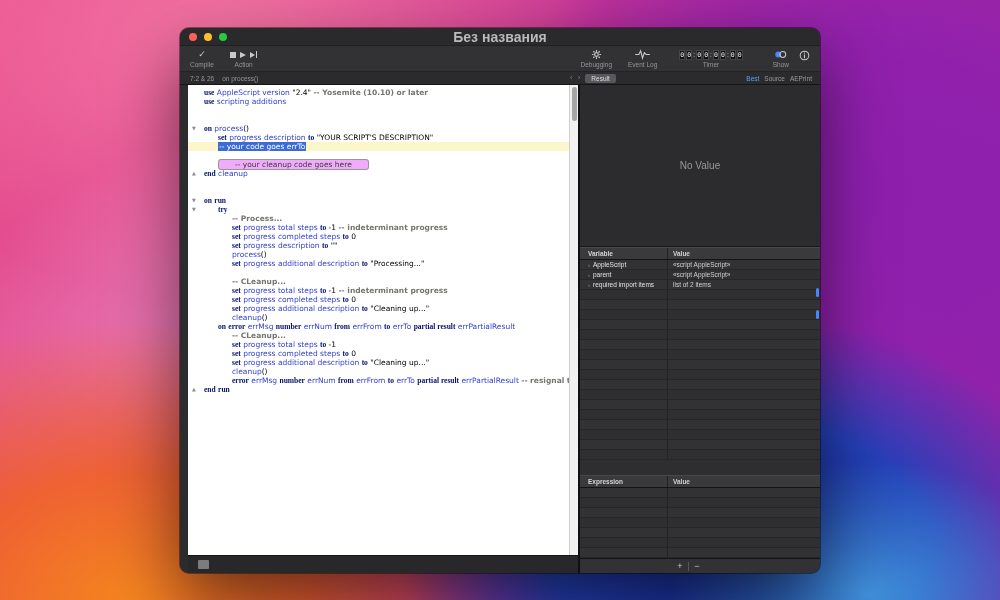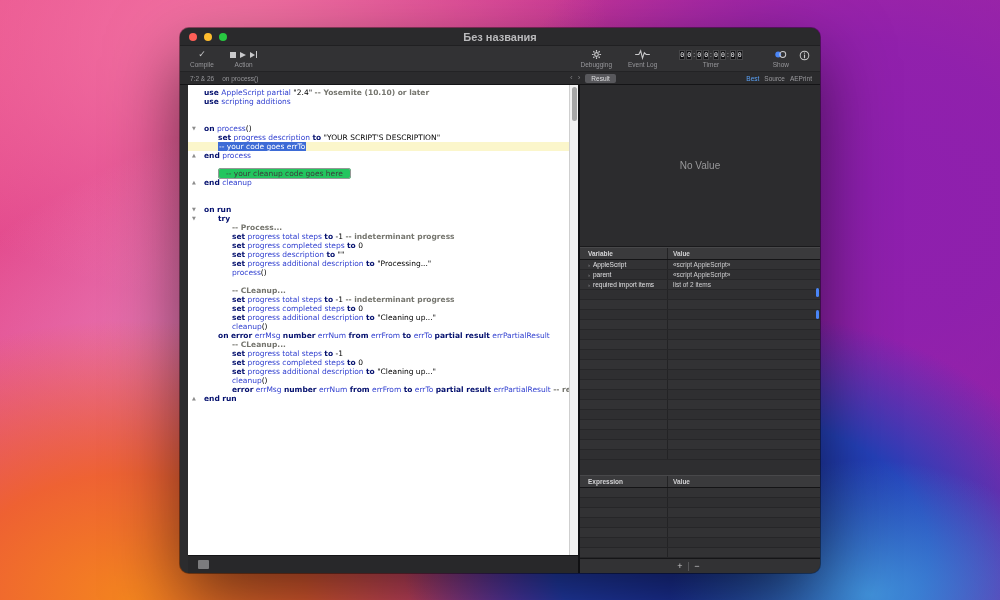--- a/index.html
+++ b/index.html
@@ -26,21 +26,21 @@
   .window { position:absolute; left:180px; top:28px; width:640px; height:545px;
     border-radius:9px; overflow:hidden; background:#2c2c2e;
     box-shadow:0 28px 70px rgba(0,0,0,.55), 0 0 0 1px rgba(0,0,0,.4);
     display:flex; flex-direction:column; }
 
   .titlebar { height:18px; background:#2a2a2c; position:relative; display:flex;
     align-items:center; border-bottom:1px solid #202022; flex:0 0 auto; }
   .lights { display:flex; gap:7px; margin-left:9px; z-index:2; }
   .light { width:8px; height:8px; border-radius:50%; }
   .light.red{background:#fe5f57}.light.yellow{background:#febc2e}.light.green{background:#28c841}
-  .title { position:absolute; left:0; right:0; text-align:center; font-size:11px;
+  .title { position:absolute; left:0; right:0; text-align:center; font-size:14px;
     font-weight:700; color:#bababc; }
 
   .toolbar { height:26px; background:#323234; display:flex; align-items:flex-start;
     padding:3px 10px 0; flex:0 0 auto; border-bottom:1px solid #232325; }
   .tb-item { display:flex; flex-direction:column; align-items:center; margin-right:16px; }
   .tb-icons { height:11px; display:flex; align-items:center; gap:4px; color:#c9c9cb; font-size:9px; }
   .tb-label { font-size:6.5px; color:#96969a; margin-top:1px; white-space:nowrap; }
   .tb-spacer { flex:1; }
   .check { font-size:9px; line-height:11px; }
   .icon-stop { width:6px; height:6px; background:#c9c9cb; display:inline-block; }
@@ -77,27 +77,27 @@
   .vscroll { width:9px; background:#f1f1f1; border-left:1px solid #cfcfcf; position:relative; flex:0 0 auto; }
   .vthumb { position:absolute; top:2px; left:1.5px; width:5px; height:34px; border-radius:3px; background:#a6a6a6; }
   .hscroll { height:18px; background:#28282a; border-top:1px solid #151517; position:relative; flex:0 0 auto; }
   .hthumb { position:absolute; left:10px; top:4px; width:11px; height:9px; background:#7c7c7e; border-radius:1px; }
 
   .code-line { display:flex; height:9px; padding-left:4px; }
   .code-line.hl { background:#fbf6cb; }
   .gutter { width:12px; flex:0 0 auto; font-size:5px; color:#8c8c8c; line-height:9px; }
   .code-content { white-space:pre; }
   .ind1 { padding-left:14px; } .ind2 { padding-left:28px;text-align:center; }
-  .tk-k { font-weight:700; color:#04106e; }
+  .tk-k { font-weight:700; color:#04106e;font-family:Liberation Serif, serif; }
   .tk-i { color:#2f3ecf; }
   .tk-c { color:#75756e;font-weight:bold; }
   .tk-s { color:#000; }
   .tk-p { color:#000; }
   .tk-sel { background:#3d6bd6; color:#fff; padding:0 1px; }
-  .tk-ph { border:1px solid #979797; border-radius:3px; background:#22c55e; color:#3c3c3c; padding:0 7px; }
+  .tk-ph { border:1px solid #979797; border-radius:3px; background:#f0abfc; color:#3c3c3c; padding:0 16px; }
 
   
   .rpanel { flex:1; background:#2e2e30; border-left:2px solid #101012;
     display:flex; flex-direction:column; min-width:0; }
   .no-result { height:162px; background:#2c2c2e; display:flex; align-items:center;
     justify-content:center; color:#98989a; font-size:10px; border-bottom:1px solid #1a1a1c; flex:0 0 auto; }
   .tbl-header { height:13px; background:#3a3a3c; border-top:1px solid #48484a;
     border-bottom:1px solid #141416; display:flex; align-items:stretch;
     font-size:6.5px; font-weight:700; color:#d4d4d6; flex:0 0 auto; }
   .col-name { width:88px; flex:0 0 auto; padding-left:8px; border-right:1px solid #232325;
@@ -232,21 +232,21 @@
       <span class="sb-mode">AEPrint</span>
     </div>
   </div>
 
   <div class="content">
     <div class="editor-col">
       <div class="editor-wrap">
         <div class="code-area" id="code-lines">
             <div class="code-line">
               <span class="gutter"></span>
-              <span class="code-content"><span class="tk-k">use</span><span class="tk-p"> </span><span class="tk-i">AppleScript</span><span class="tk-p"> </span><span class="tk-i">partial</span><span class="tk-p"> </span><span class="tk-s">"2.4"</span><span class="tk-p"> </span><span class="tk-c">-- Yosemite (10.10) or later</span></span>
+              <span class="code-content"><span class="tk-k">use</span><span class="tk-p"> </span><span class="tk-i">AppleScript</span><span class="tk-p"> </span><span class="tk-i">version</span><span class="tk-p"> </span><span class="tk-s">"2.4"</span><span class="tk-p"> </span><span class="tk-c">-- Yosemite (10.10) or later</span></span>
             </div>
             <div class="code-line">
               <span class="gutter"></span>
               <span class="code-content"><span class="tk-k">use</span><span class="tk-p"> </span><span class="tk-i">scripting additions</span></span>
             </div>
             <div class="code-line">
               <span class="gutter"></span>
               <span class="code-content">&nbsp;</span>
             </div>
             <div class="code-line">
@@ -259,24 +259,20 @@
             </div>
             <div class="code-line">
               <span class="gutter"></span>
               <span class="code-content ind1"><span class="tk-k">set</span><span class="tk-p"> </span><span class="tk-i">progress description</span><span class="tk-p"> </span><span class="tk-k">to</span><span class="tk-p"> </span><span class="tk-s">"YOUR SCRIPT'S DESCRIPTION"</span></span>
             </div>
             <div class="code-line hl">
               <span class="gutter"></span>
               <span class="code-content ind1"><span class="tk-sel">-- your code goes errTo</span></span>
             </div>
             <div class="code-line">
-              <span class="gutter">▲</span>
-              <span class="code-content"><span class="tk-k">end</span><span class="tk-p"> </span><span class="tk-i">process</span></span>
-            </div>
-            <div class="code-line">
               <span class="gutter"></span>
               <span class="code-content">&nbsp;</span>
             </div>
             <div class="code-line">
               <span class="gutter"></span>
               <span class="code-content ind1"><span class="tk-ph">-- your cleanup code goes here</span></span>
             </div>
             <div class="code-line">
               <span class="gutter">▲</span>
               <span class="code-content"><span class="tk-k">end</span><span class="tk-p"> </span><span class="tk-i">cleanup</span></span>
@@ -308,25 +304,25 @@
             <div class="code-line">
               <span class="gutter"></span>
               <span class="code-content ind2"><span class="tk-k">set</span><span class="tk-p"> </span><span class="tk-i">progress completed steps</span><span class="tk-p"> </span><span class="tk-k">to</span><span class="tk-p"> </span><span class="tk-p">0</span></span>
             </div>
             <div class="code-line">
               <span class="gutter"></span>
               <span class="code-content ind2"><span class="tk-k">set</span><span class="tk-p"> </span><span class="tk-i">progress description</span><span class="tk-p"> </span><span class="tk-k">to</span><span class="tk-p"> </span><span class="tk-s">""</span></span>
             </div>
             <div class="code-line">
               <span class="gutter"></span>
+              <span class="code-content ind2"><span class="tk-i">process</span><span class="tk-p">()</span></span>
+            </div>
+            <div class="code-line">
+              <span class="gutter"></span>
               <span class="code-content ind2"><span class="tk-k">set</span><span class="tk-p"> </span><span class="tk-i">progress additional description</span><span class="tk-p"> </span><span class="tk-k">to</span><span class="tk-p"> </span><span class="tk-s">"Processing..."</span></span>
-            </div>
-            <div class="code-line">
-              <span class="gutter"></span>
-              <span class="code-content ind2"><span class="tk-i">process</span><span class="tk-p">()</span></span>
             </div>
             <div class="code-line">
               <span class="gutter"></span>
               <span class="code-content">&nbsp;</span>
             </div>
             <div class="code-line">
               <span class="gutter"></span>
               <span class="code-content ind2"><span class="tk-c">-- CLeanup...</span></span>
             </div>
             <div class="code-line">

